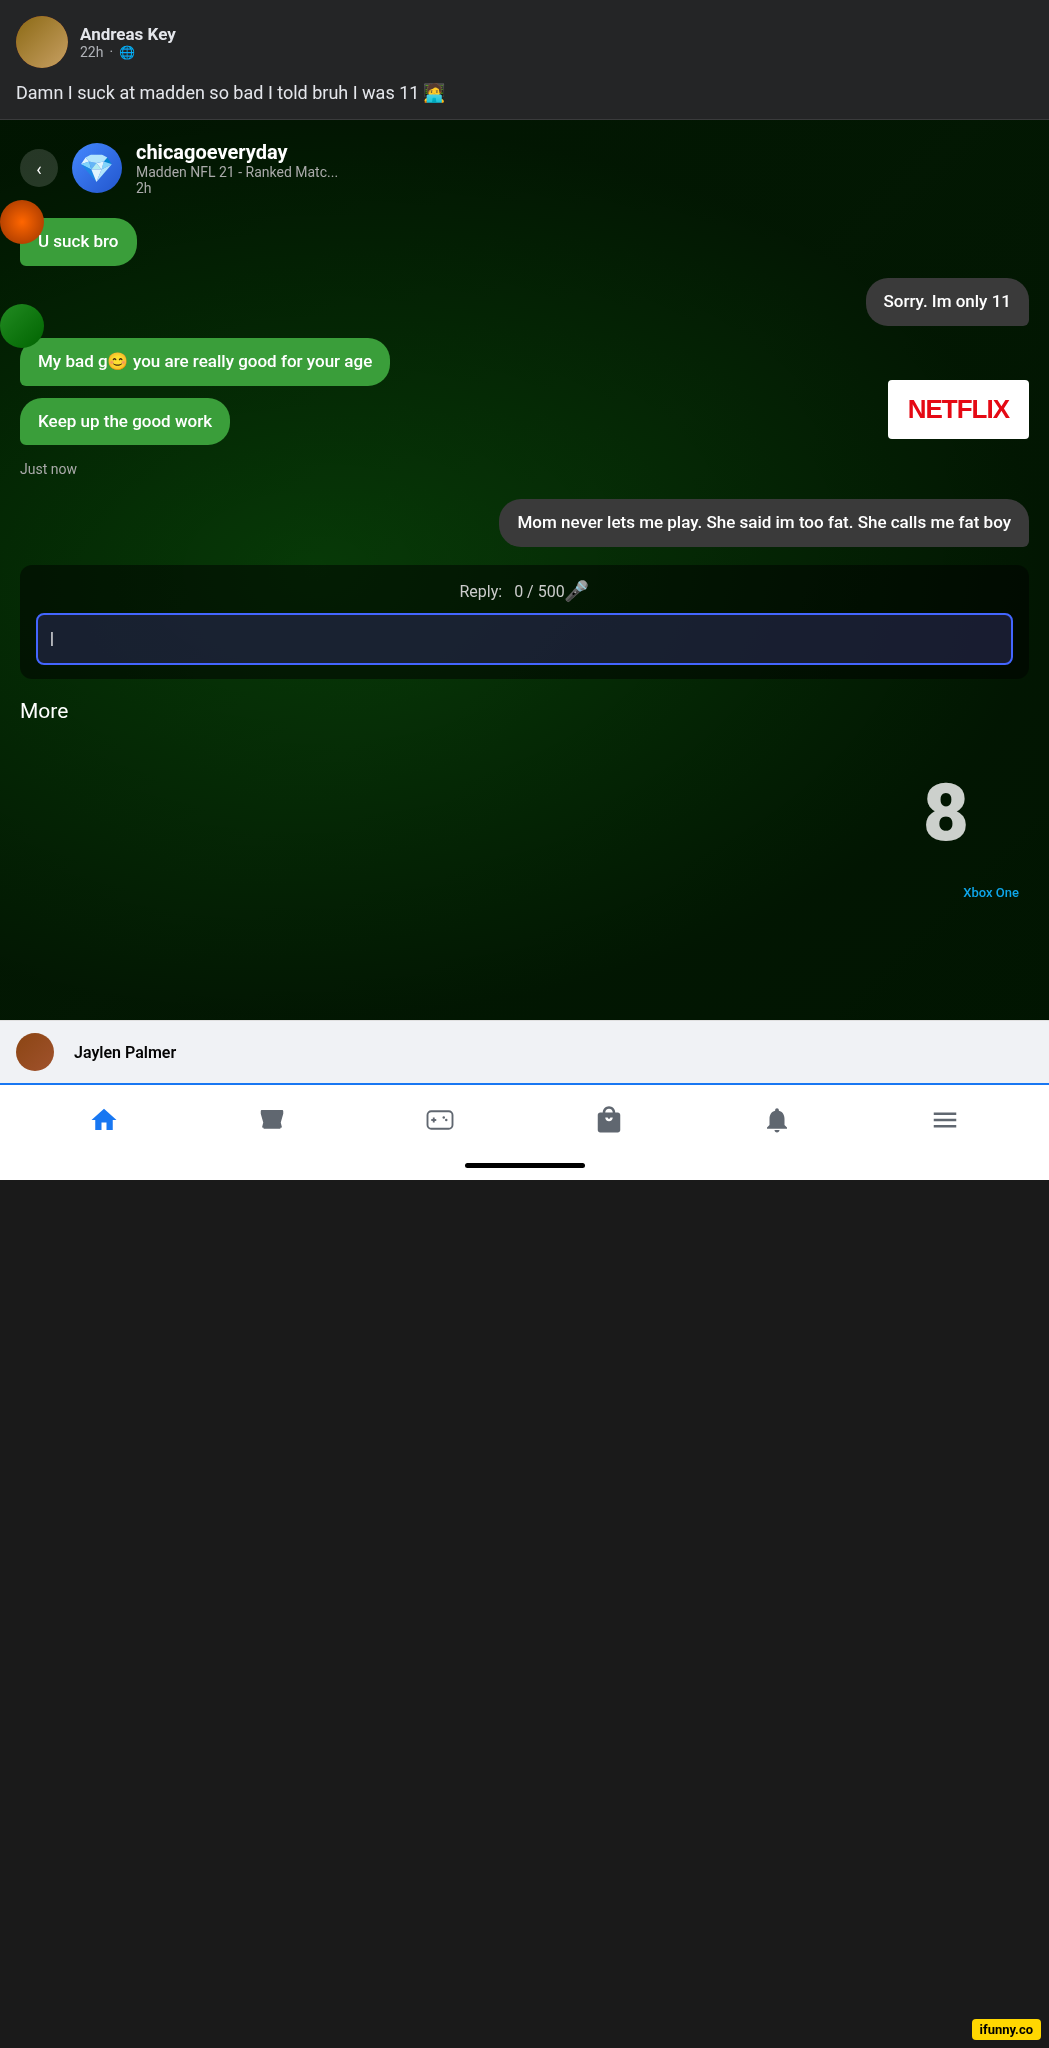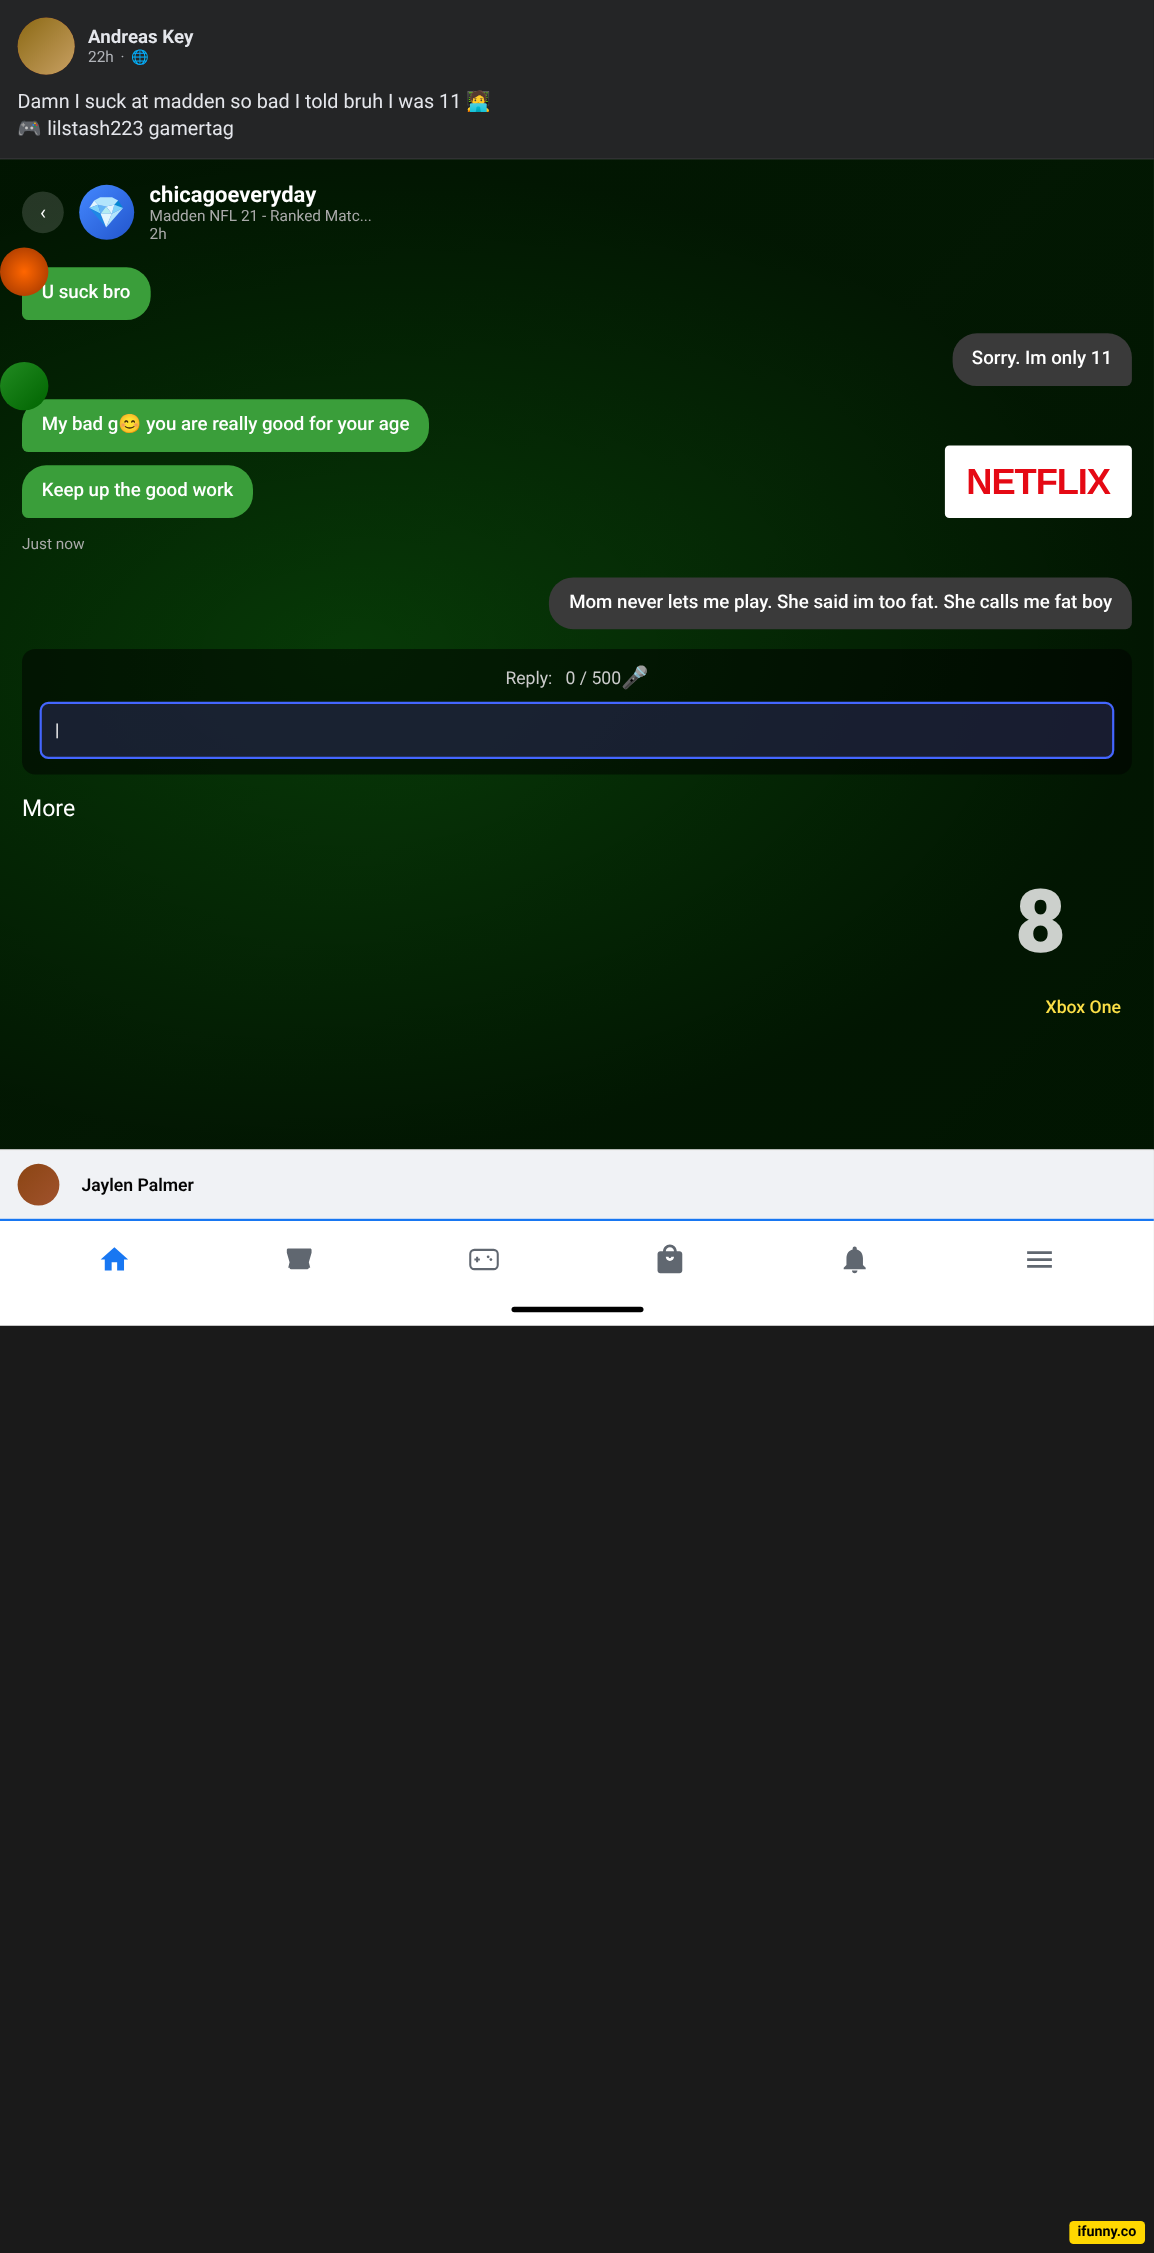--- a/index.html
+++ b/index.html
@@ -272,34 +272,34 @@
       position: absolute;
       right: 20px;
       top: 260px;
       background: white;
       padding: 14px 20px;
       border-radius: 4px;
       z-index: 3;
     }
 
     .netflix-text {
-      font-size: 33px;
+      font-size: 26px;
       font-weight: 900;
       color: #E50914;
       letter-spacing: -1px;
       font-family: Arial Black, sans-serif;
     }
 
     
     .xbox-one-label {
       position: absolute;
       right: 30px;
       bottom: 120px;
-      color: #fde047;
-      font-size: 16px;
+      color: #0ea5e9;
+      font-size: 13px;
       font-weight: 500;
       z-index: 3;
     }
 
     
     .player-number {
       position: absolute;
       right: 80px;
       bottom: 160px;
       color: white;
@@ -409,23 +409,20 @@
       <span class="post-username">Andreas Key</span>
       <div class="post-meta">
         <span>22h</span>
         <span>·</span>
         <span class="globe-icon">🌐</span>
       </div>
     </div>
   </div>
   <div class="post-content">
     <div>Damn I suck at madden so bad I told bruh I was 11 🧑‍💻</div>
-    <div class="gamertag-line">
-      <span>🎮 lilstash223 gamertag</span>
-    </div>
   </div>
 </div>
 
 <div class="xbox-screenshot">
   <div class="bg-overlay"></div>
 
   <div class="left-partial">
     <div class="side-avatar-1"></div>
     <div class="side-avatar-2"></div>
   </div>

